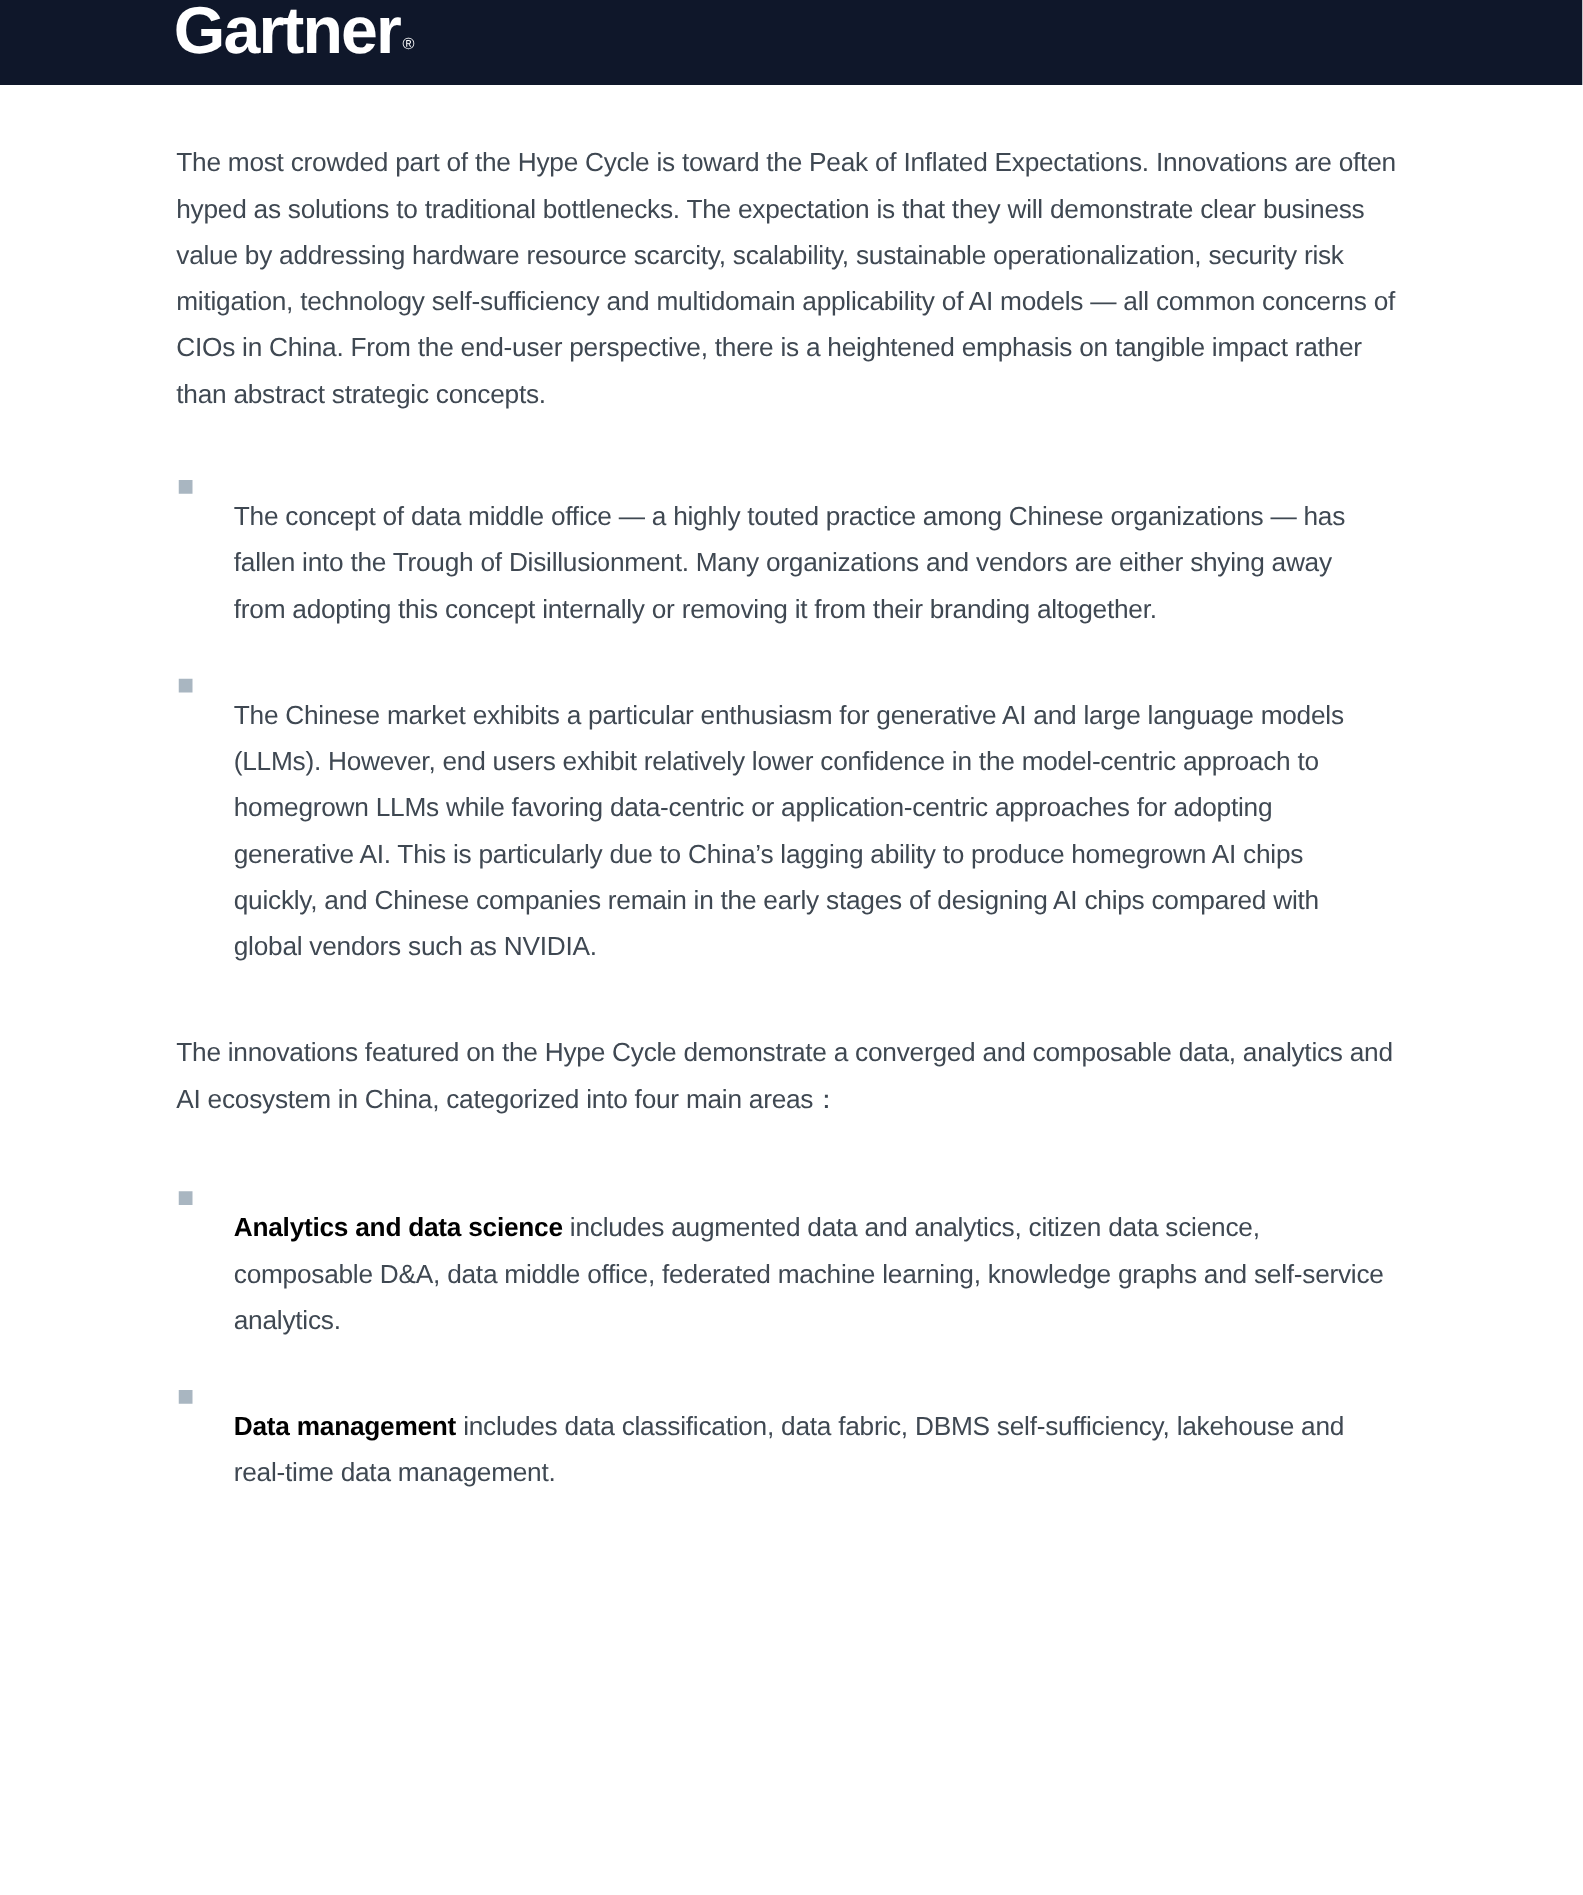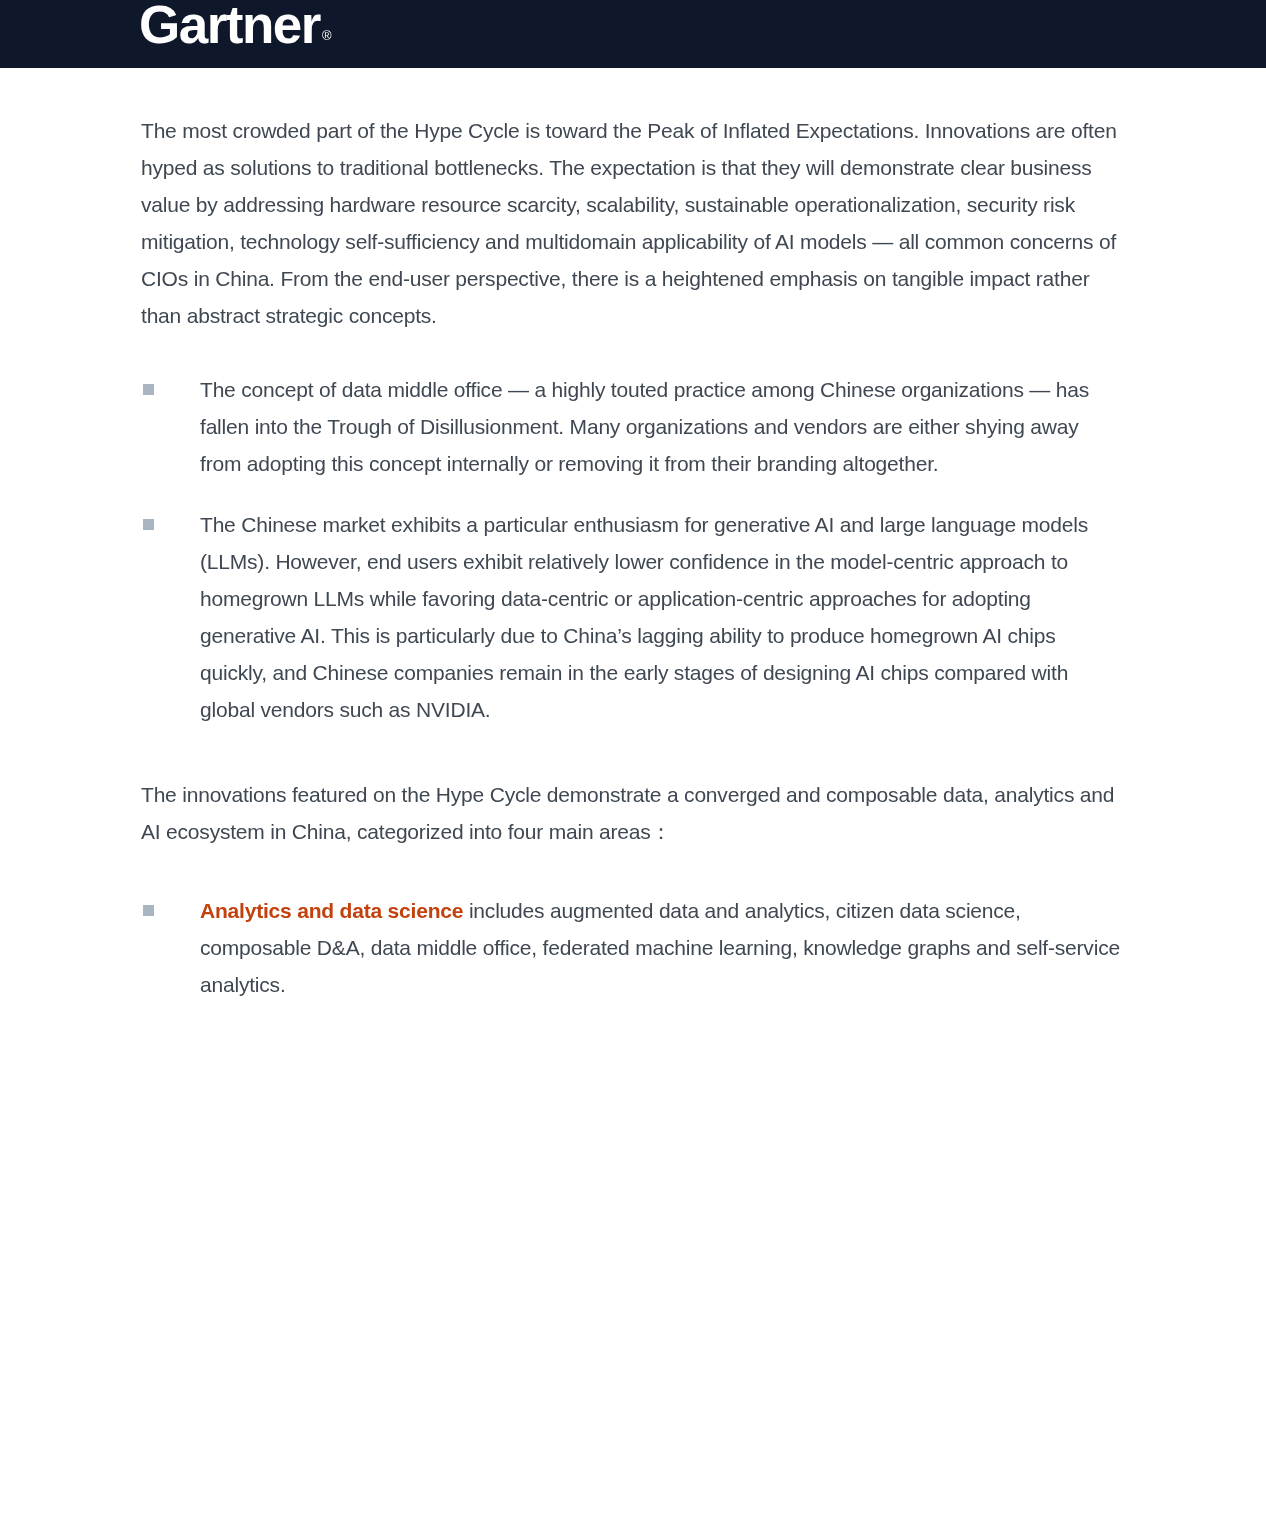--- a/index.html
+++ b/index.html
@@ -58,39 +58,40 @@
   ul.category-list {
     margin-bottom: 0;
   }
   li {
     display: flex;
     align-items: flex-start;
     margin-bottom: 24px;
     font-size: 21px;
     line-height: 37px;
     letter-spacing: -0.2px;
+    flex-direction: column;
   }
   li:last-child {
     margin-bottom: 0;
     margin-top: 10px;
   }
   .bullet {
     flex: 0 0 11px;
     width: 11px;
     height: 11px;
     background: #a9b6c1;
     margin: 13px 0 0 2px;
   }
   .li-text {
     margin-left: 46px;
     width: 920px;
   }
   .li-text strong {
     font-weight: bold;
-    color: #c2410c;
+    color: #000000;
   }
 </style>
 </head>
 <body>
 
 <header class="header-bar">
   <div class="logo">
     <span>Gartner</span><span class="reg">®</span>
   </div>
 </header>
@@ -111,15 +112,19 @@
     </li>
   </ul>
 
   <p class="categories-paragraph">The innovations featured on the Hype Cycle demonstrate a converged and composable data, analytics and AI ecosystem in China, categorized into four main areas：</p>
 
   <ul class="category-list">
     <li>
       <span class="bullet"></span>
       <span class="li-text"><strong>Analytics and data science</strong><span> includes augmented data and analytics, citizen data science, composable D&amp;A, data middle office, federated machine learning, knowledge graphs and self-service analytics.</span></span>
     </li>
+    <li>
+      <span class="bullet"></span>
+      <span class="li-text"><strong>Data management</strong><span> includes data classification, data fabric, DBMS self-sufficiency, lakehouse and real-time data management.</span></span>
+    </li>
   </ul>
 
 </main>
 
 </body></html>

